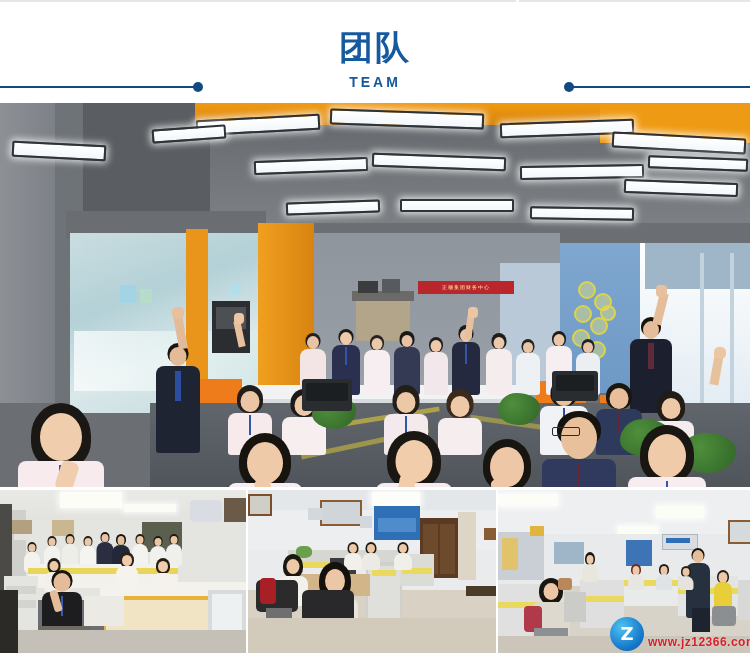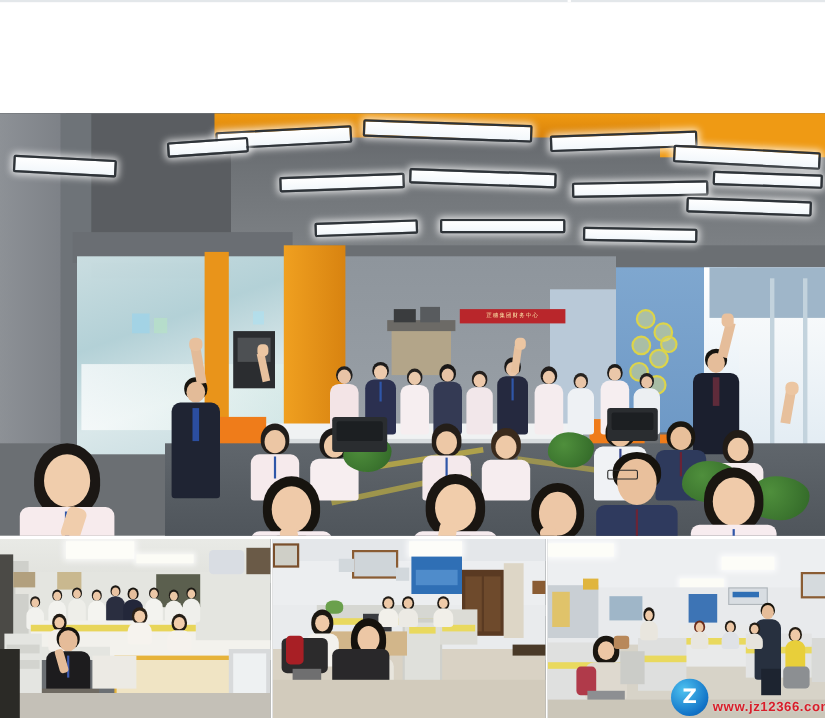--- a/index.html
+++ b/index.html
@@ -134,20 +134,28 @@
 </head>
 <body>
 
 <div class="page">
 
   <div class="top-rule">
     <div class="seg" style="left:516px;width:3px;"></div>
 
   </div>
 
+  <div class="header">
+    <div class="title-cn">团队</div>
+    <div class="title-en">TEAM</div>
+    <div class="rule left"></div>
+    <div class="dot left"></div>
+    <div class="rule right"></div>
+    <div class="dot right"></div>
+  </div>
 
   <div class="photo hero">
 
     <div class="layer ceiling"></div>
     <div class="layer ceiling-panelL"></div>
     <div class="layer orange-ceiling"></div>
     <div class="layer orange-right"></div>
 
     <div class="layer wall-grey"></div>
     <div class="layer wall-grey2"></div>

